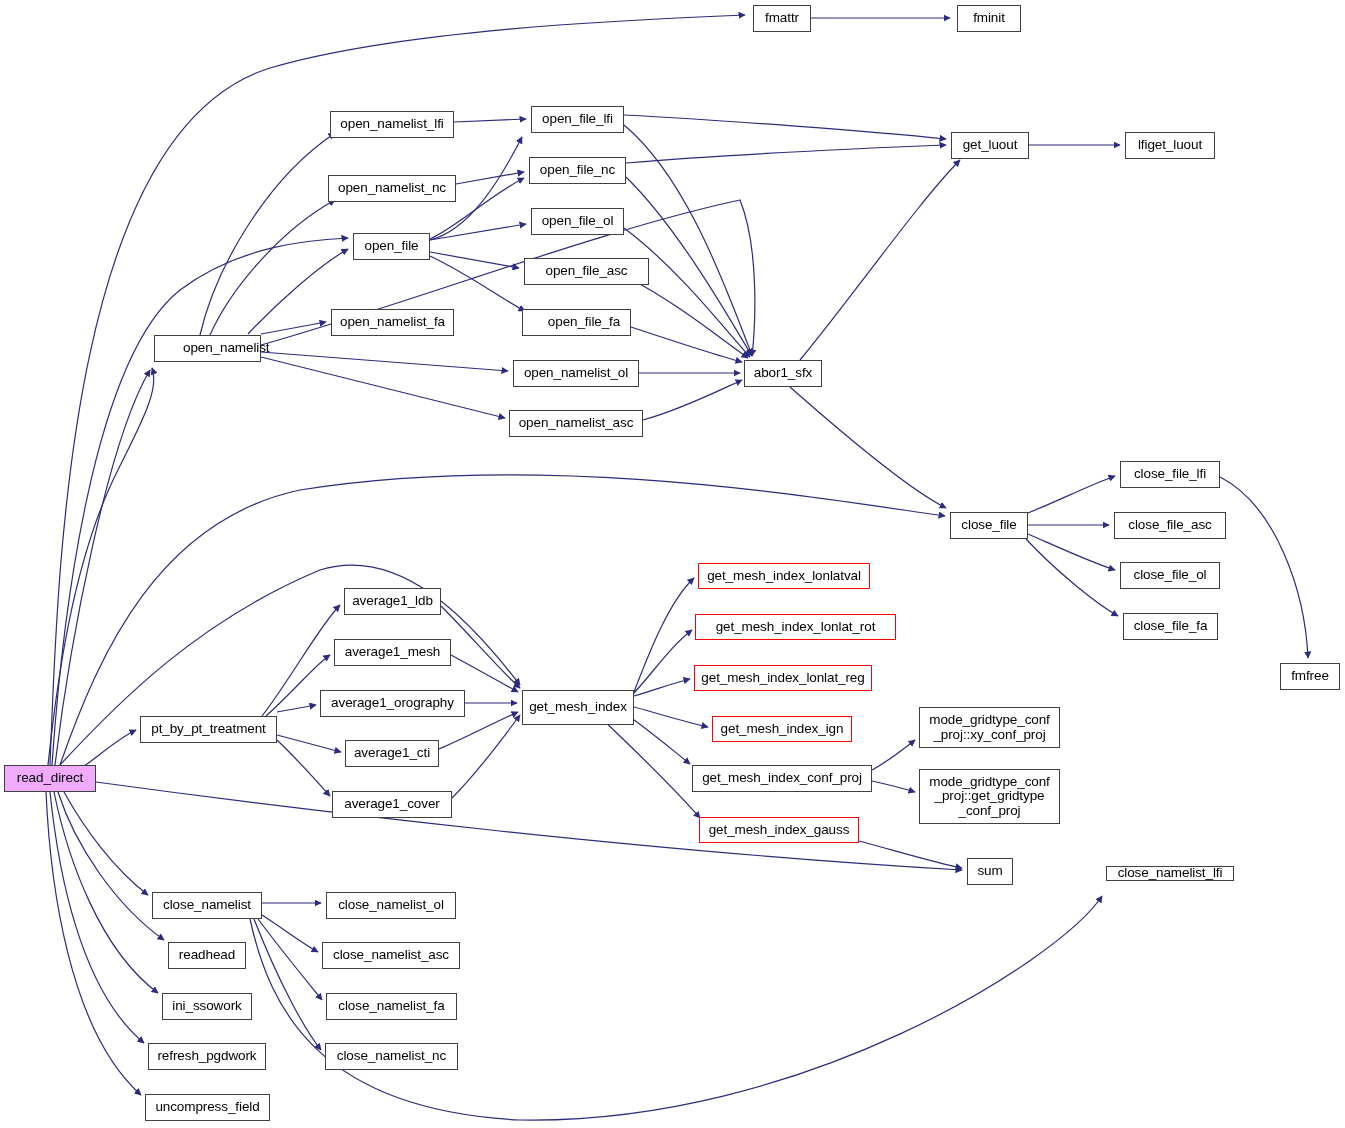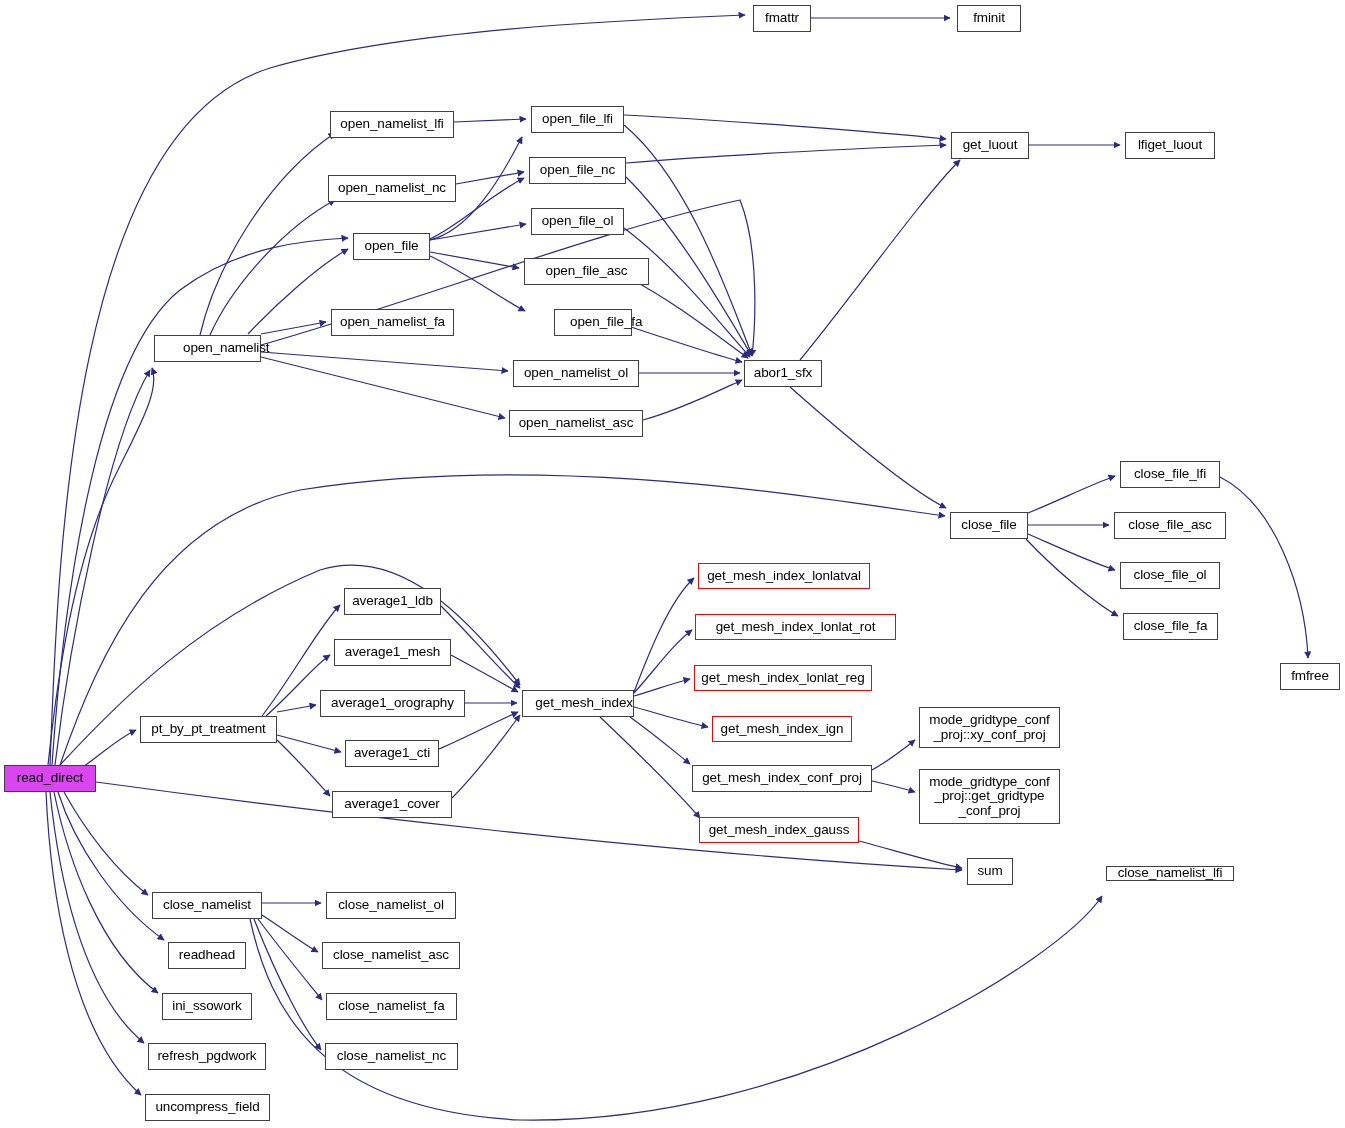--- a/index.html
+++ b/index.html
@@ -35,21 +35,21 @@
     align-items: center;
     justify-content: center;
     text-align: center;
     white-space: pre;
     letter-spacing: -0.1px;
   }
   .gnode.red {
     border-color: #ff0000;
   }
   .gnode.filled {
-    background: #d946ef;
+    background: #f0abfc;
   }
   .gnode .lbl {
     display: block;
     width: 100%;
   }
 </style>
 </head>
 <body>
 
 <div id="graph-root">
@@ -137,39 +137,39 @@
       <div class="gnode" style="left: 957px; top: 5px; width: 64px; height: 27px;"><span class="lbl">fminit</span></div>
       <div class="gnode" style="left: 330px; top: 111px; width: 124px; height: 27px;"><span class="lbl">open_namelist_lfi</span></div>
       <div class="gnode" style="left: 531px; top: 106px; width: 93px; height: 27px;"><span class="lbl">open_file_lfi</span></div>
       <div class="gnode" style="left: 951px; top: 132px; width: 78px; height: 27px;"><span class="lbl">get_luout</span></div>
       <div class="gnode" style="left: 1125px; top: 132px; width: 90px; height: 27px;"><span class="lbl">lfiget_luout</span></div>
       <div class="gnode" style="left: 328px; top: 175px; width: 128px; height: 27px;"><span class="lbl">open_namelist_nc</span></div>
       <div class="gnode" style="left: 529px; top: 157px; width: 97px; height: 27px;"><span class="lbl">open_file_nc</span></div>
       <div class="gnode" style="left: 531px; top: 208px; width: 93px; height: 27px;"><span class="lbl">open_file_ol</span></div>
       <div class="gnode" style="left: 353px; top: 233px; width: 77px; height: 27px;"><span class="lbl">open_file</span></div>
       <div class="gnode" style="left: 524px; top: 258px; width: 125px; height: 27px;"><span class="lbl">open_file_asc</span></div>
-      <div class="gnode" style="left: 554px; top: 309px; width: 78px; height: 27px; padding-left: 15px;"><span class="lbl">open_file_fa</span></div>
+      <div class="gnode" style="left: 522px; top: 309px; width: 109px; height: 27px; padding-left: 15px;"><span class="lbl">open_file_fa</span></div>
       <div class="gnode" style="left: 331px; top: 309px; width: 123px; height: 27px;"><span class="lbl">open_namelist_fa</span></div>
       <div class="gnode" style="left: 154px; top: 335px; width: 107px; height: 27px; padding-left: 28px;"><span class="lbl">open_namelist</span></div>
       <div class="gnode" style="left: 513px; top: 360px; width: 126px; height: 27px;"><span class="lbl">open_namelist_ol</span></div>
       <div class="gnode" style="left: 744px; top: 360px; width: 78px; height: 27px;"><span class="lbl">abor1_sfx</span></div>
       <div class="gnode" style="left: 509px; top: 410px; width: 134px; height: 27px;"><span class="lbl">open_namelist_asc</span></div>
       <div class="gnode" style="left: 1120px; top: 461px; width: 100px; height: 27px;"><span class="lbl">close_file_lfi</span></div>
       <div class="gnode" style="left: 950px; top: 512px; width: 78px; height: 27px;"><span class="lbl">close_file</span></div>
       <div class="gnode" style="left: 1114px; top: 512px; width: 112px; height: 27px;"><span class="lbl">close_file_asc</span></div>
       <div class="gnode" style="left: 1120px; top: 562px; width: 100px; height: 27px;"><span class="lbl">close_file_ol</span></div>
       <div class="gnode red" style="left: 698px; top: 563px; width: 172px; height: 26px;"><span class="lbl">get_mesh_index_lonlatval</span></div>
       <div class="gnode" style="left: 1123px; top: 613px; width: 95px; height: 27px; justify-content: center;"><span class="lbl">close_file_fa</span></div>
       <div class="gnode" style="left: 344px; top: 588px; width: 97px; height: 27px;"><span class="lbl">average1_ldb</span></div>
       <div class="gnode red" style="left: 695px; top: 614px; width: 201px; height: 26px;"><span class="lbl">get_mesh_index_lonlat_rot</span></div>
       <div class="gnode" style="left: 334px; top: 639px; width: 117px; height: 27px;"><span class="lbl">average1_mesh</span></div>
       <div class="gnode red" style="left: 694px; top: 665px; width: 178px; height: 26px;"><span class="lbl">get_mesh_index_lonlat_reg</span></div>
       <div class="gnode" style="left: 1280px; top: 663px; width: 60px; height: 27px;"><span class="lbl">fmfree</span></div>
       <div class="gnode" style="left: 320px; top: 690px; width: 145px; height: 27px;"><span class="lbl">average1_orography</span></div>
-      <div class="gnode" style="left: 522px; top: 690px; width: 112px; height: 27px; text-align: right;"><span class="lbl">get_mesh_index</span></div>
+      <div class="gnode" style="left: 522px; top: 690px; width: 112px; height: 35px;"><span class="lbl">get_mesh_index</span></div>
       <div class="gnode red" style="left: 712px; top: 716px; width: 140px; height: 26px;"><span class="lbl">get_mesh_index_ign</span></div>
       <div class="gnode" style="left: 919px; top: 707px; width: 141px; height: 41px;"><span class="lbl">mode_gridtype_conf
 _proj::xy_conf_proj</span></div>
       <div class="gnode" style="left: 140px; top: 716px; width: 137px; height: 27px;"><span class="lbl">pt_by_pt_treatment</span></div>
       <div class="gnode" style="left: 345px; top: 740px; width: 94px; height: 27px;"><span class="lbl">average1_cti</span></div>
       <div class="gnode" style="left: 692px; top: 765px; width: 180px; height: 27px;"><span class="lbl">get_mesh_index_conf_proj</span></div>
       <div class="gnode" style="left: 919px; top: 769px; width: 141px; height: 55px;"><span class="lbl">mode_gridtype_conf
 _proj::get_gridtype
 _conf_proj</span></div>
       <div class="gnode" style="left: 332px; top: 791px; width: 120px; height: 27px;"><span class="lbl">average1_cover</span></div>

